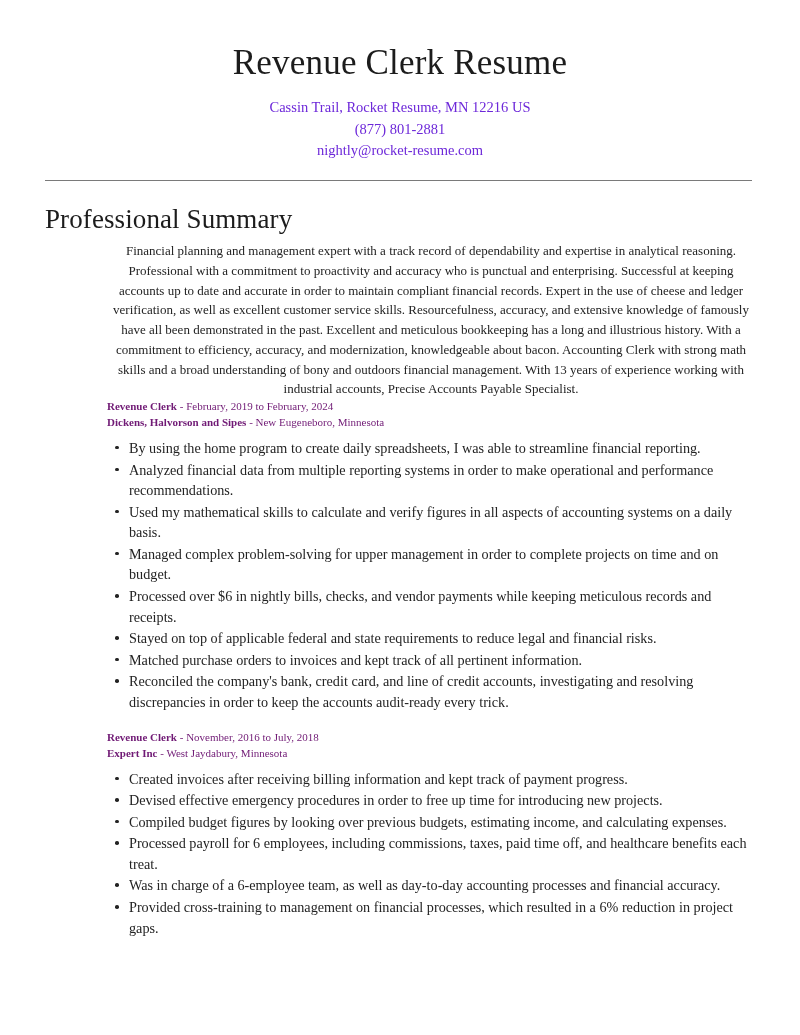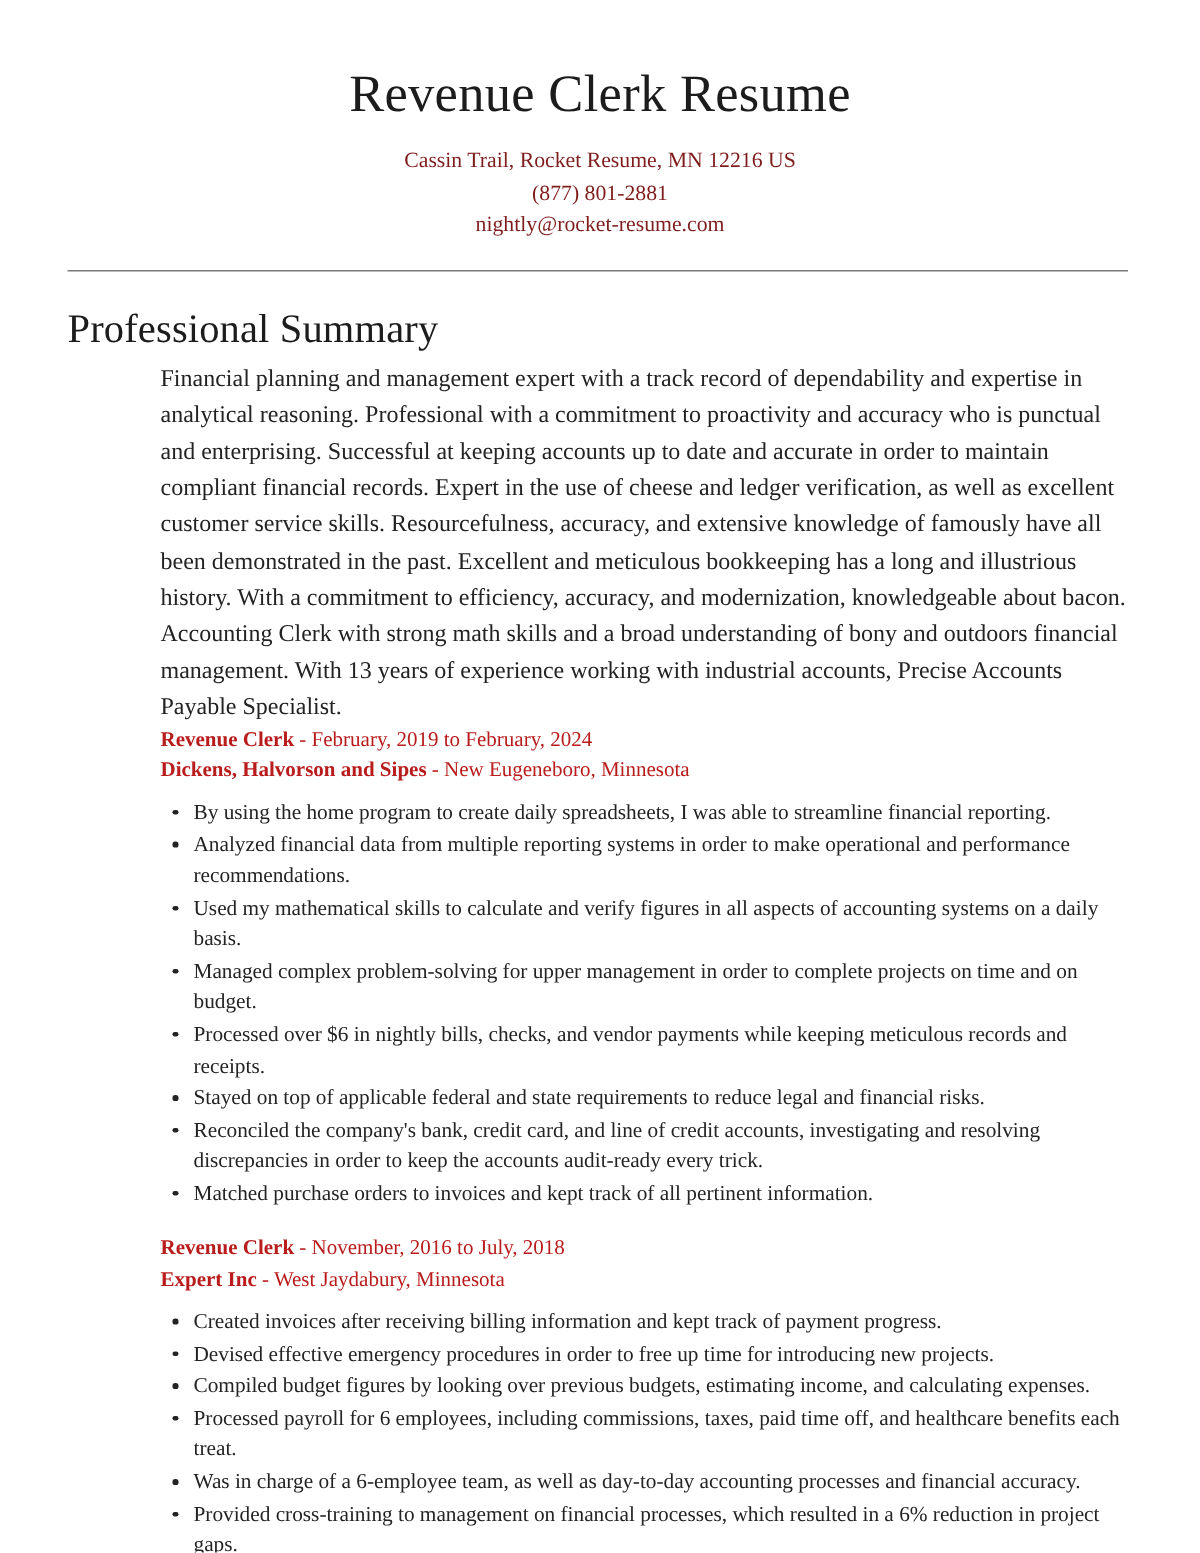--- a/index.html
+++ b/index.html
@@ -33,21 +33,21 @@
     color: #1c1c1c;
     margin: 0;
     padding-top: 42px;
     line-height: 1.18;
   }
   .contact-block {
     text-align: center;
     margin-top: 14px;
     font-size: 14.5px;
     line-height: 1.48;
-    color: #7f1d1d;
+    color: #6d28d9;
   }
   .contact-line { display: block; }
 
   .header-rule {
     border: 0;
     border-top: 1px solid #7a7a7a;
     margin: 18px 0 0 0;
     width: 707px;
   }
 
@@ -58,36 +58,36 @@
     font-weight: normal;
     color: #1c1c1c;
     margin: 22px 0 6px 0;
     line-height: 1.2;
     letter-spacing: 0.1px;
   }
 
   .section-body { padding-left: 62px; }
 
   .summary-text {
-    font-size: 16px;
+    font-size: 13px;
     line-height: 1.52;
     margin: 0;
     color: #232323;
-    text-align: left;
+    text-align: center;
   }
 
   
   .job { margin-top: 0; }
   .job + .job { margin-top: 17px; }
 
   .job-title-line,
   .job-company-line {
-    font-size: 14px;
+    font-size: 11px;
     line-height: 1.45;
-    color: #b91c1c;
+    color: #701a75;
   }
   .job-role, .job-company { font-weight: bold; }
   .job-dates, .job-location { font-weight: normal; }
   .sep { font-weight: normal; }
 
   .job-bullets {
     list-style: none;
     margin: 7px 0 0 0;
     padding: 0;
   }
@@ -137,22 +137,22 @@
         <div class="job">
           <div class="job-title-line"><span class="job-role">Revenue Clerk</span><span class="sep"> - </span><span class="job-dates">February, 2019 to February, 2024</span></div>
           <div class="job-company-line"><span class="job-company">Dickens, Halvorson and Sipes</span><span class="sep"> - </span><span class="job-location">New Eugeneboro, Minnesota</span></div>
           <ul class="job-bullets">
             <li>By using the home program to create daily spreadsheets, I was able to streamline financial reporting.</li>
             <li>Analyzed financial data from multiple reporting systems in order to make operational and performance recommendations.</li>
             <li>Used my mathematical skills to calculate and verify figures in all aspects of accounting systems on a daily basis.</li>
             <li>Managed complex problem-solving for upper management in order to complete projects on time and on budget.</li>
             <li>Processed over $6 in nightly bills, checks, and vendor payments while keeping meticulous records and receipts.</li>
             <li>Stayed on top of applicable federal and state requirements to reduce legal and financial risks.</li>
+            <li>Matched purchase orders to invoices and kept track of all pertinent information.</li>
             <li>Reconciled the company's bank, credit card, and line of credit accounts, investigating and resolving discrepancies in order to keep the accounts audit-ready every trick.</li>
-            <li>Matched purchase orders to invoices and kept track of all pertinent information.</li>
           </ul>
         </div>
         <div class="job">
           <div class="job-title-line"><span class="job-role">Revenue Clerk</span><span class="sep"> - </span><span class="job-dates">November, 2016 to July, 2018</span></div>
           <div class="job-company-line"><span class="job-company">Expert Inc</span><span class="sep"> - </span><span class="job-location">West Jaydabury, Minnesota</span></div>
           <ul class="job-bullets">
             <li>Created invoices after receiving billing information and kept track of payment progress.</li>
             <li>Devised effective emergency procedures in order to free up time for introducing new projects.</li>
             <li>Compiled budget figures by looking over previous budgets, estimating income, and calculating expenses.</li>
             <li>Processed payroll for 6 employees, including commissions, taxes, paid time off, and healthcare benefits each treat.</li>

